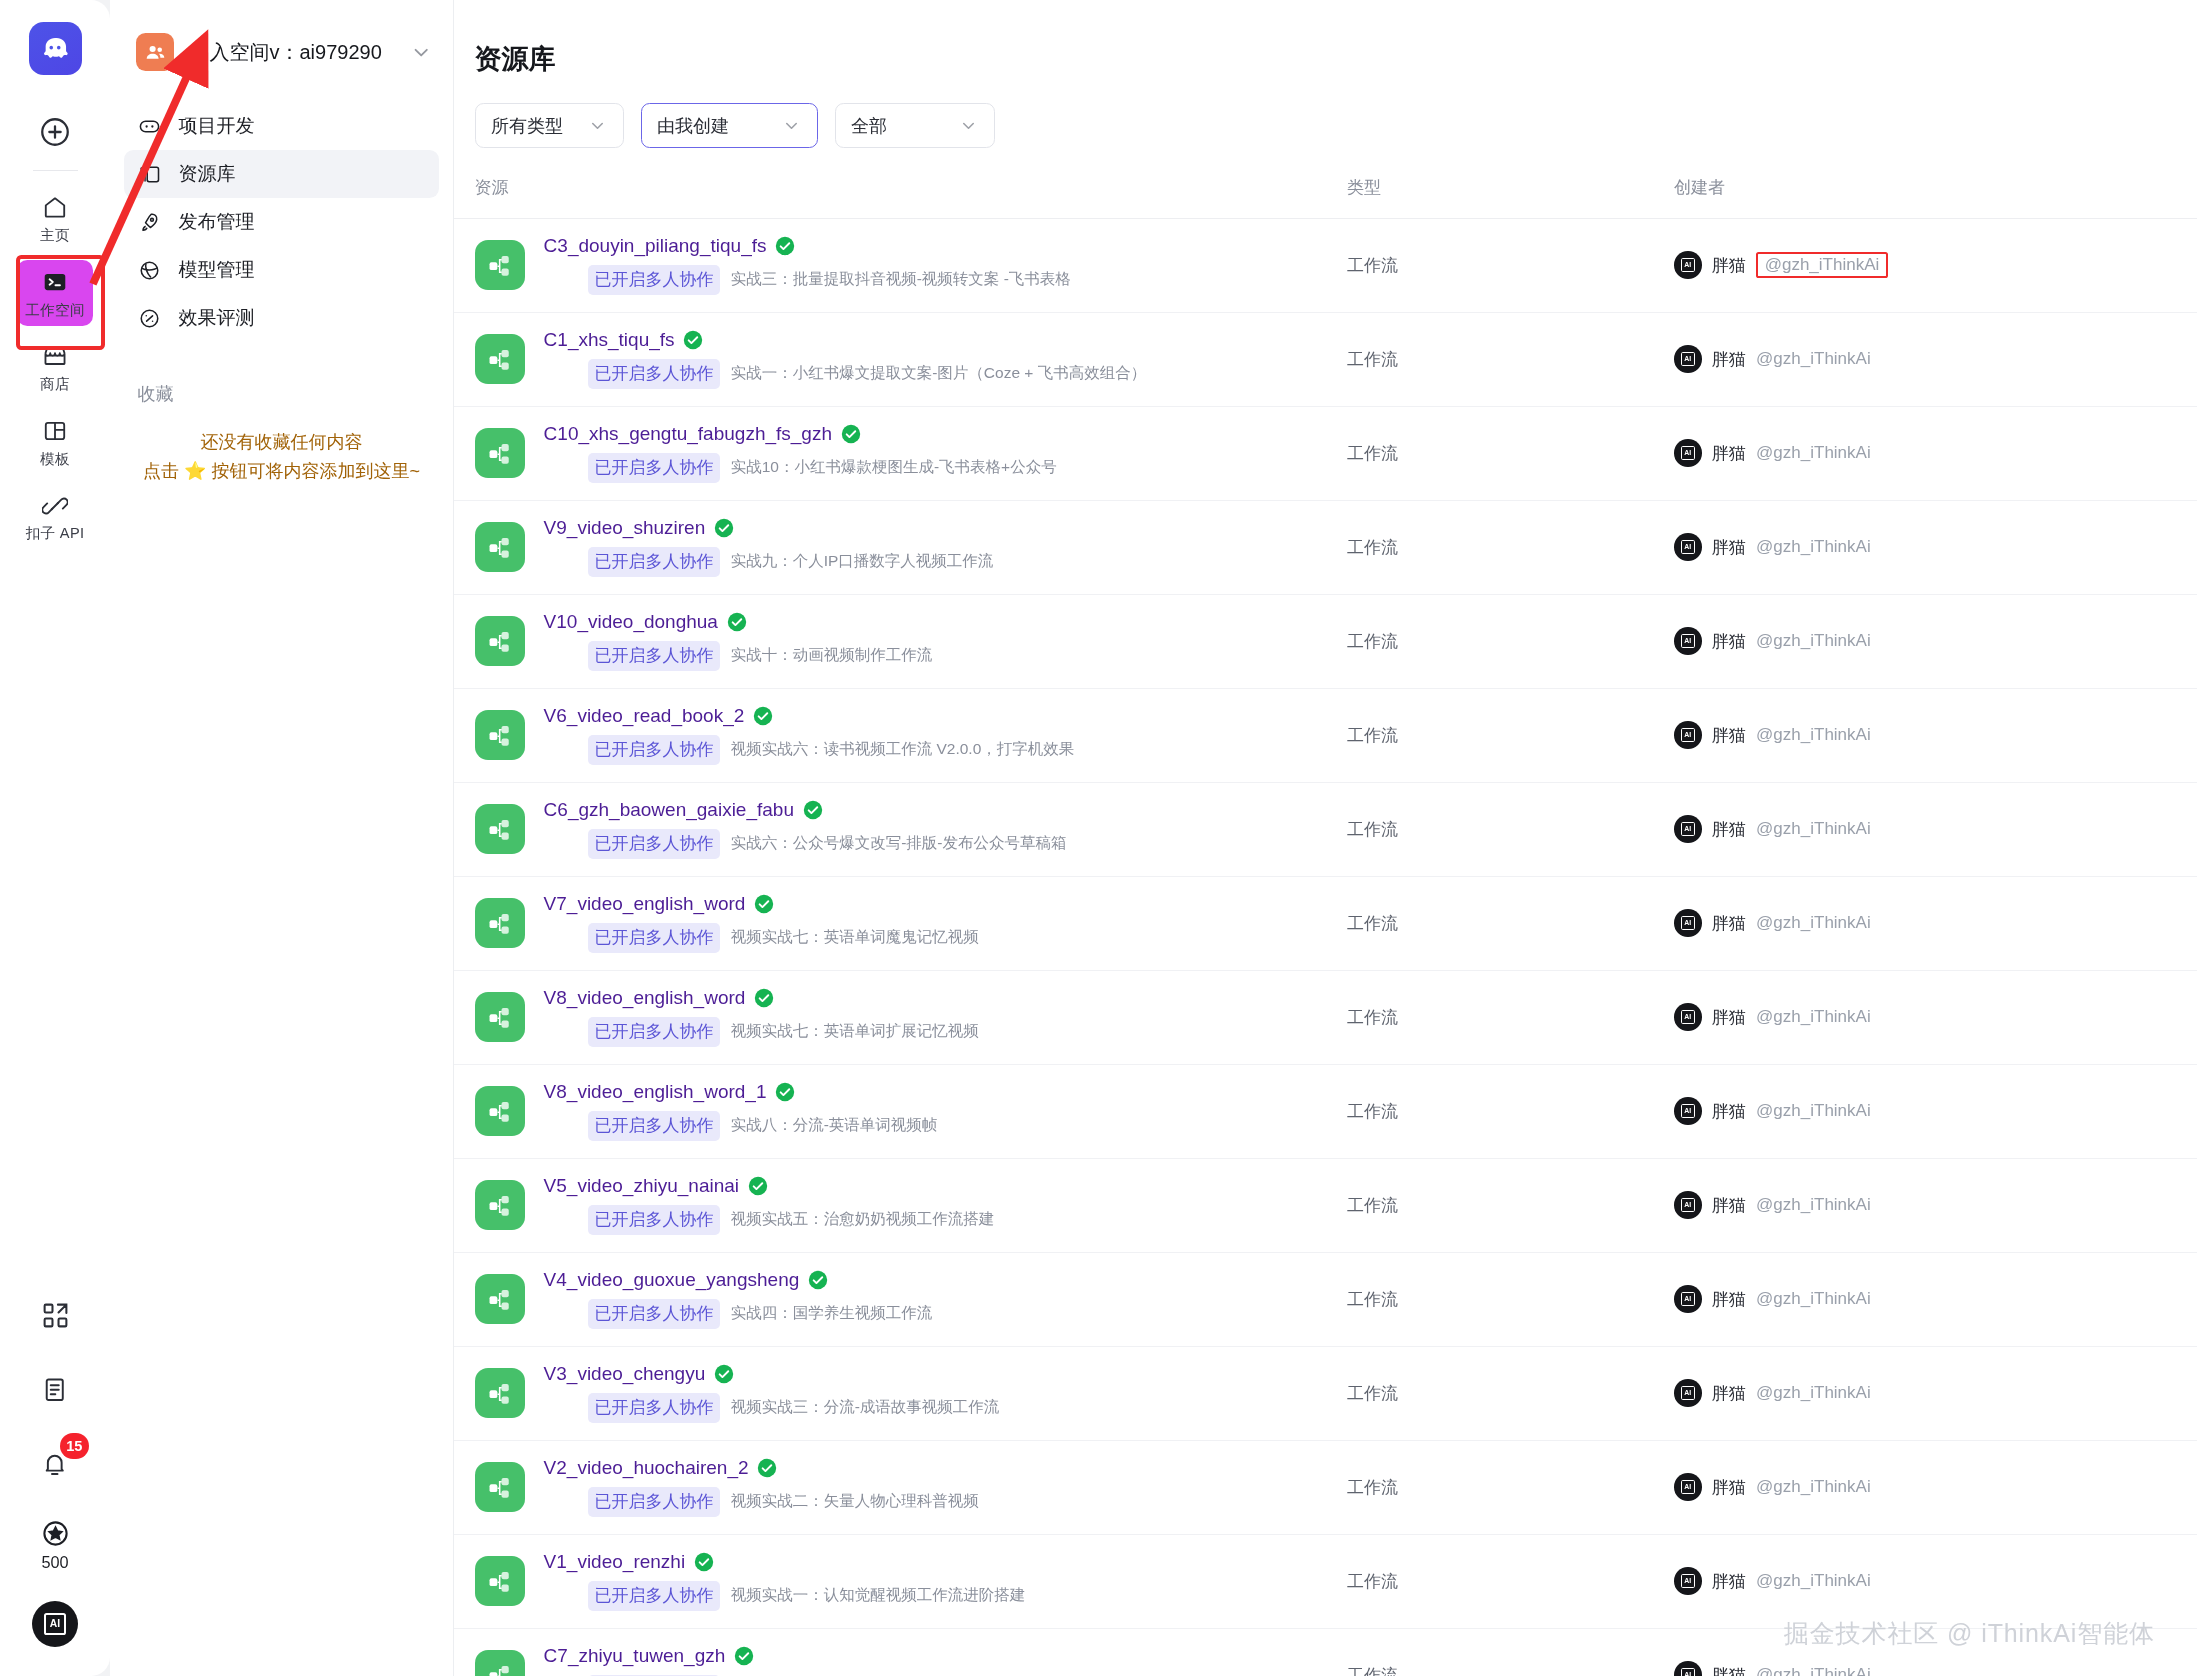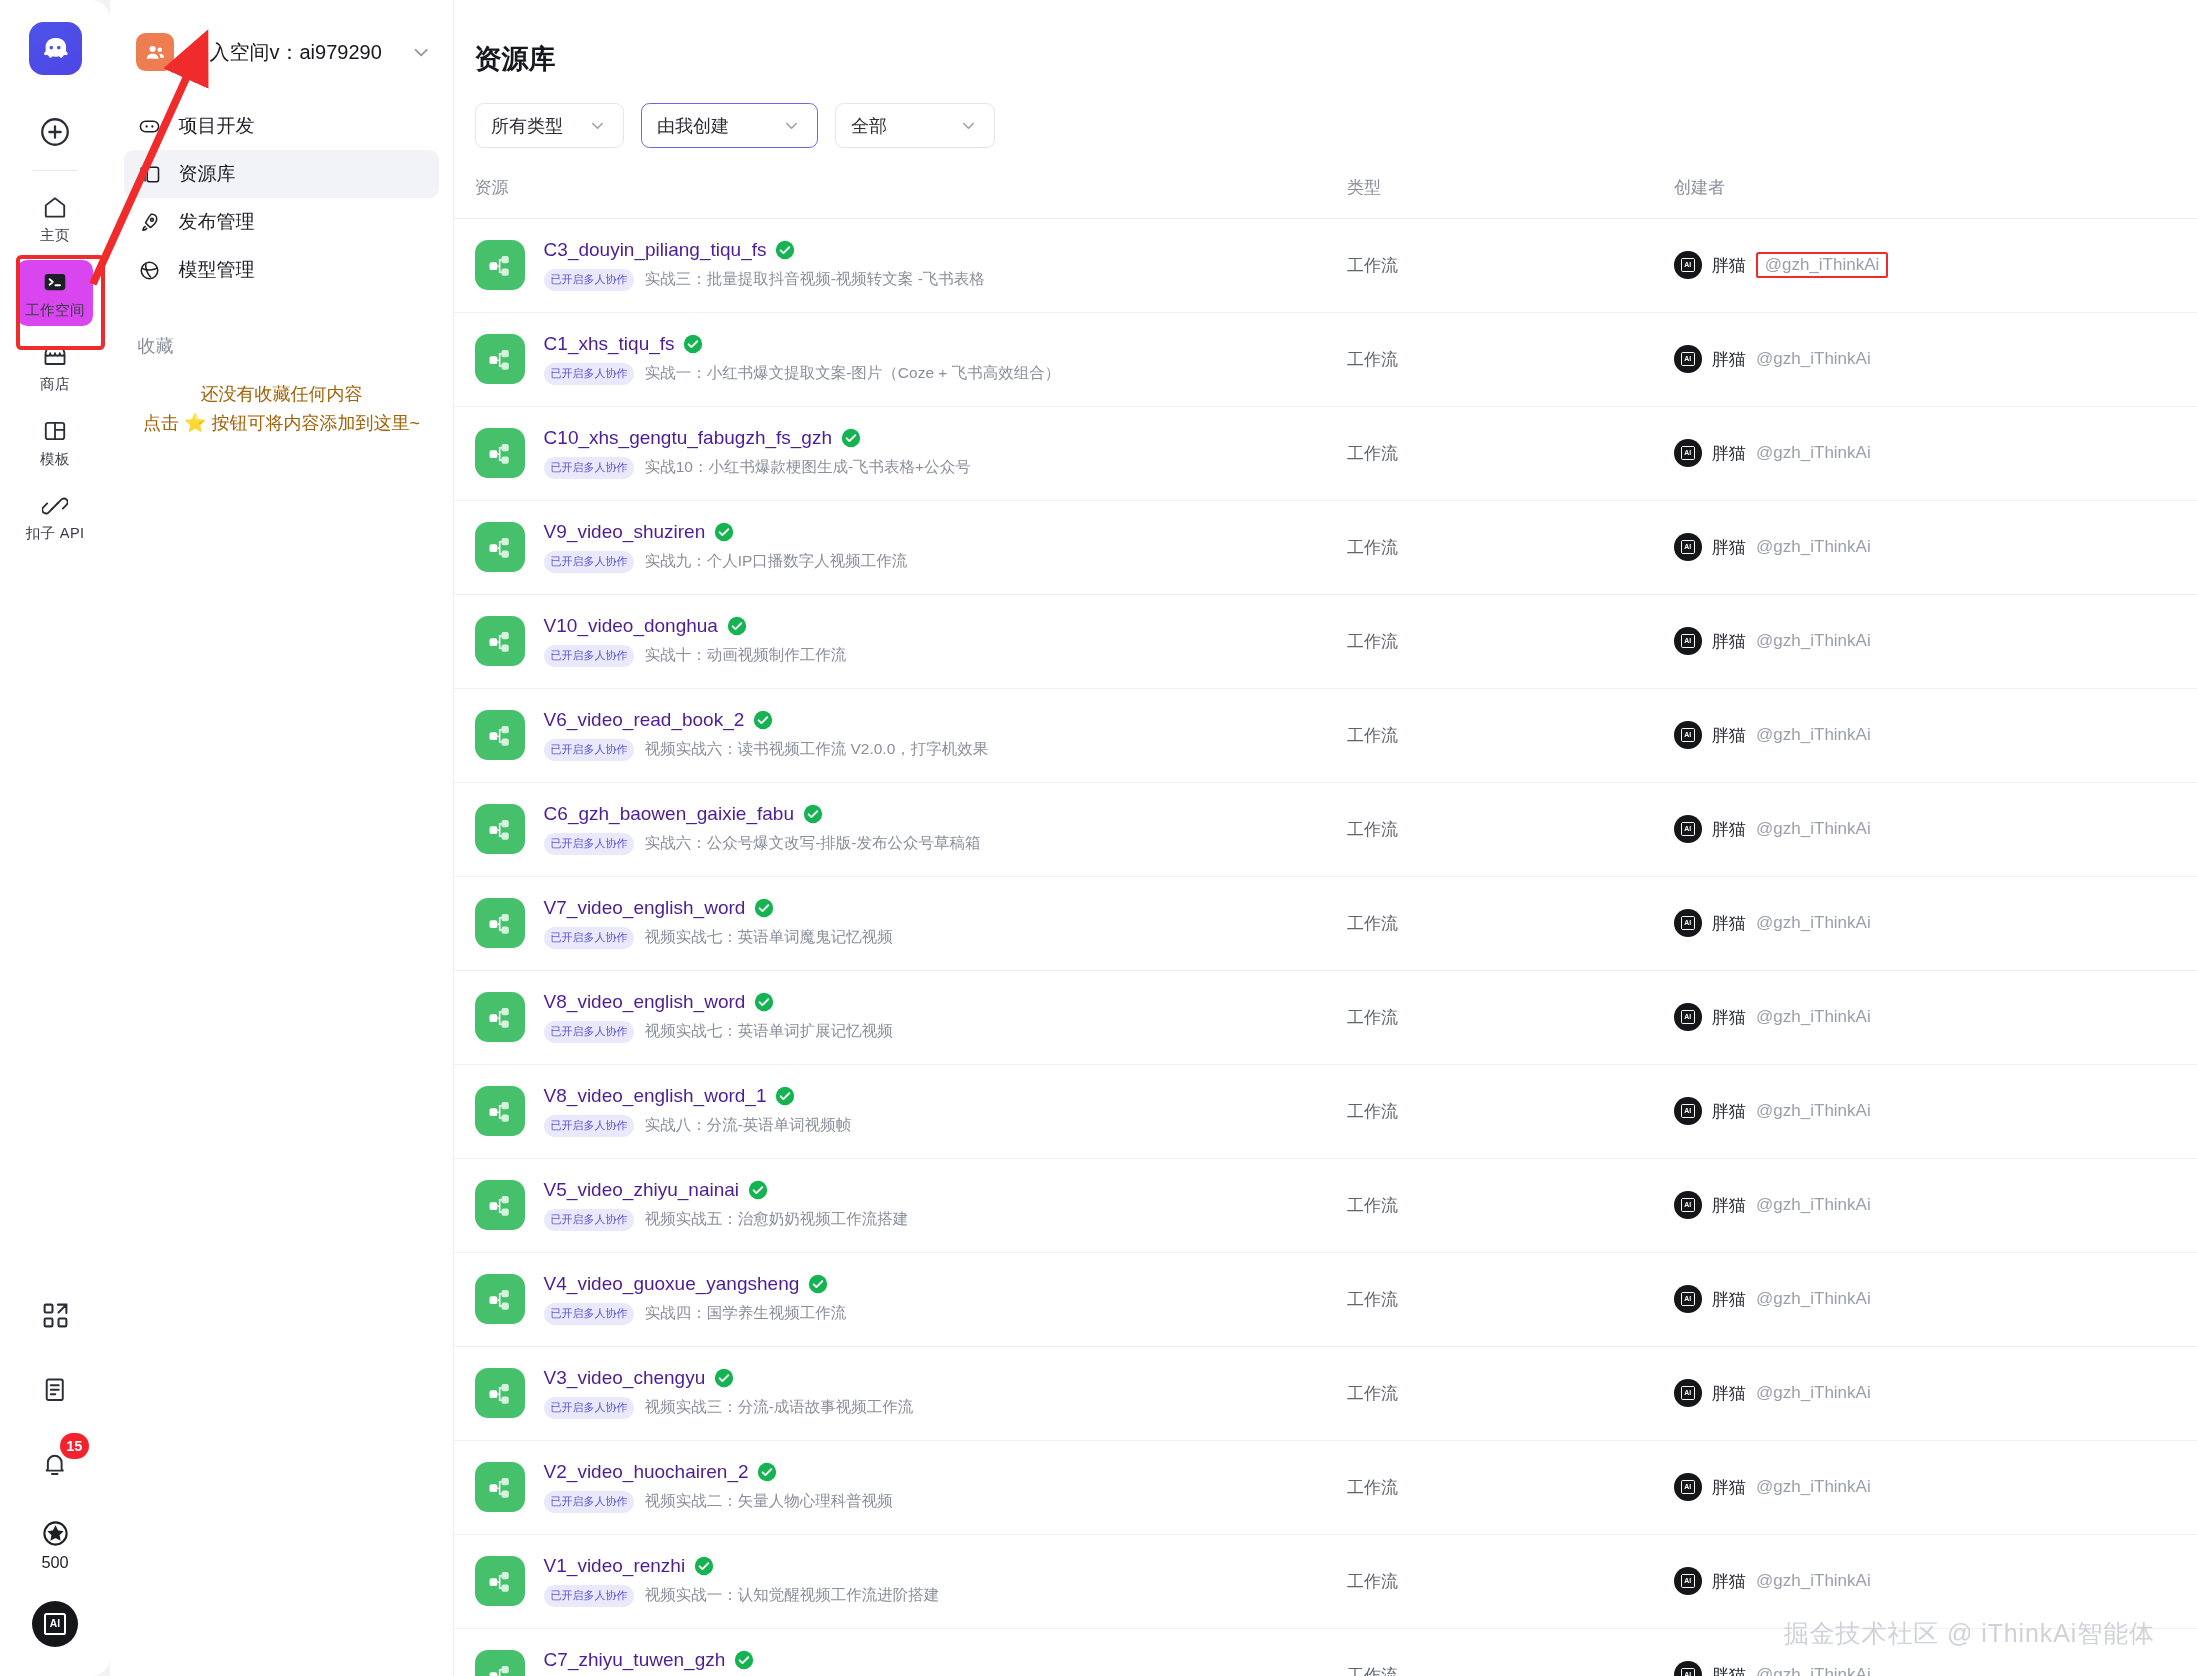--- a/index.html
+++ b/index.html
@@ -108,22 +108,22 @@
   .wf-ico {
     width: 50px; height: 50px; border-radius: 13px; background: #46c06a;
     display: flex; align-items: center; justify-content: center; flex: 0 0 50px;
   }
   .res-text { min-width: 0; }
   .res-name-line { display: flex; align-items: center; gap: 8.6px; }
   .res-name { font-size: 19px; color: #4c1d95; white-space: nowrap; }
   .check { width: 20px; height: 20px; flex: 0 0 20px; }
   .res-sub-line { display: flex; align-items: center; gap: 10.3px; margin-top: 7.7px; }
   .tag {
-    background: #e9e9fb; color: #5b55d6; font-size: 11px; border-radius: 11px;
-    padding: 3.4px 6.9px; white-space: nowrap; flex: 0 0 auto;
+    background: #e9e9fb; color: #5b55d6; font-size: 17px; border-radius: 5px;
+    padding: 3.4px 6.9px; white-space: nowrap; flex: 0 0 auto; margin-left: 44px;
   }
   .res-desc { font-size: 15.5px; color: #8a8f9b; white-space: nowrap; overflow: hidden; text-overflow: ellipsis; }
   .type-cell { font-size: 17px; color: #5e636e; }
   .owner-cell { display: flex; align-items: center; gap: 10.3px; }
   .owner-av {
     width: 27.5px; height: 27.5px; border-radius: 50%; background: #15161a; flex:0 0 27.5px;
     display: flex; align-items: center; justify-content: center;
   }
   .owner-av .sq2 { width: 13.8px; height: 13.8px; border: 1.7px solid #fff; border-radius: 1.7px;
                    display:flex;align-items:center;justify-content:center;font-size:6.9px;color:#fff;font-weight:700; }
@@ -305,20 +305,29 @@
       <div class="nav-item">
         <span class="ni-ico">
           <svg viewBox="0 0 24 24" width="23" height="23" fill="none" stroke="#1d1f25" stroke-width="1.6">
             <circle cx="12" cy="12" r="8.6"></circle>
               <path d="M3.8 9.6c3.6 2.4 12.8 2.6 16.4-.6M8.4 4.4c-1.6 4 1 10.8 5 14.8"></path>
           </svg>
         </span>
         <span class="ni-lbl">模型管理</span>
       </div>
 
+      <div class="nav-item">
+        <span class="ni-ico">
+          <svg viewBox="0 0 24 24" width="23" height="23" fill="none" stroke="#1d1f25" stroke-width="1.6" stroke-linecap="round">
+            <circle cx="12" cy="12" r="8.6"></circle>
+              <path d="M9 14.8l6.2-5.6M8.6 9.2h.01M15.2 14.8h.01"></path>
+          </svg>
+        </span>
+        <span class="ni-lbl">效果评测</span>
+      </div>
 
     </div>
 
     <div class="fav-title">收藏</div>
     <div class="fav-empty">
       <div>还没有收藏任何内容</div>
       <div>点击 ⭐ 按钮可将内容添加到这里~</div>
     </div>
   </div>
 

